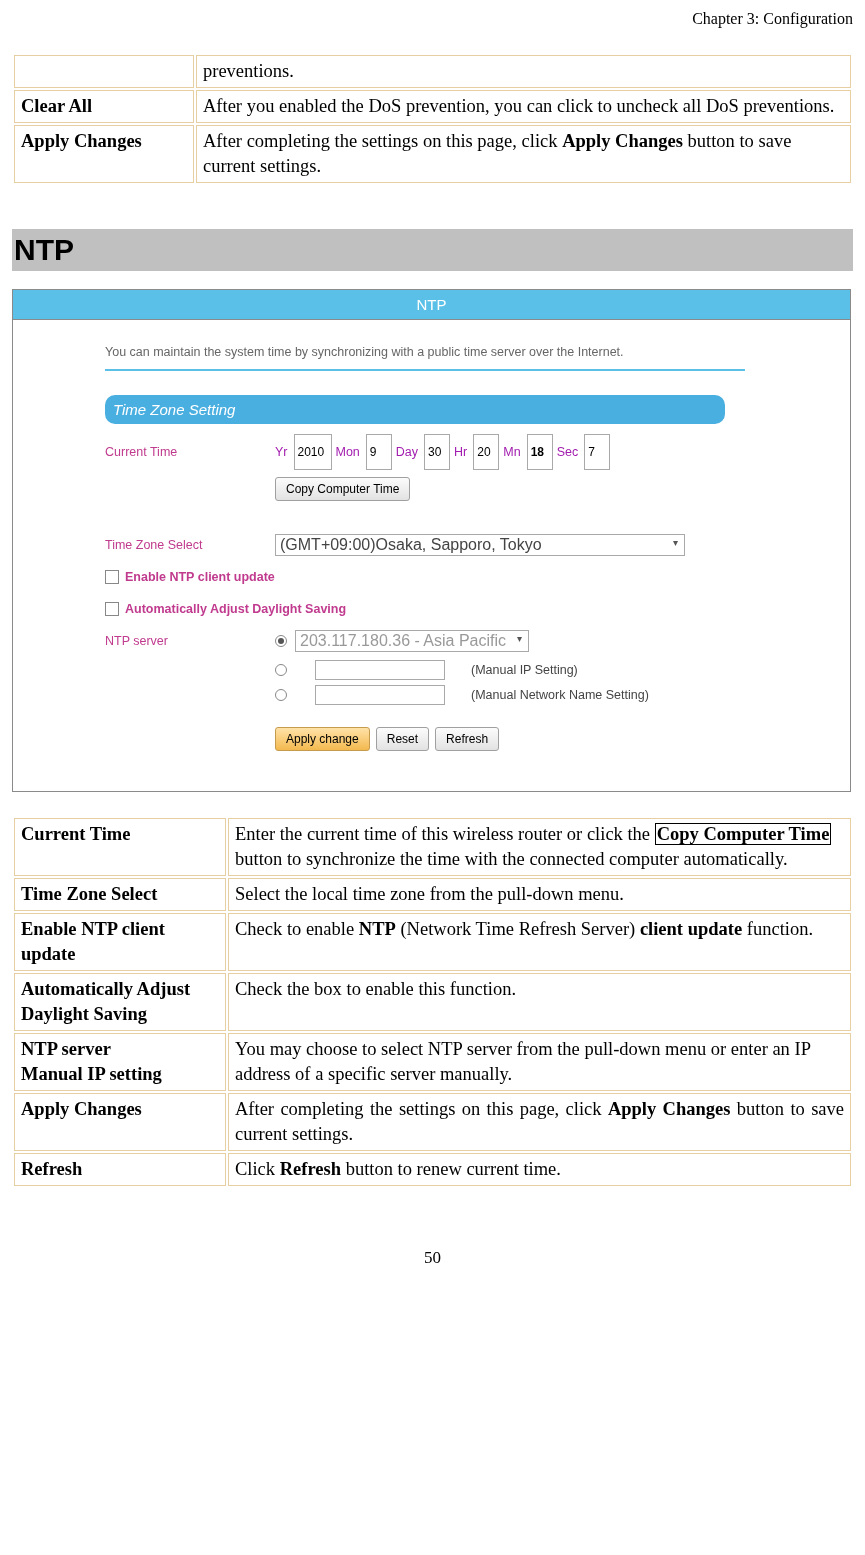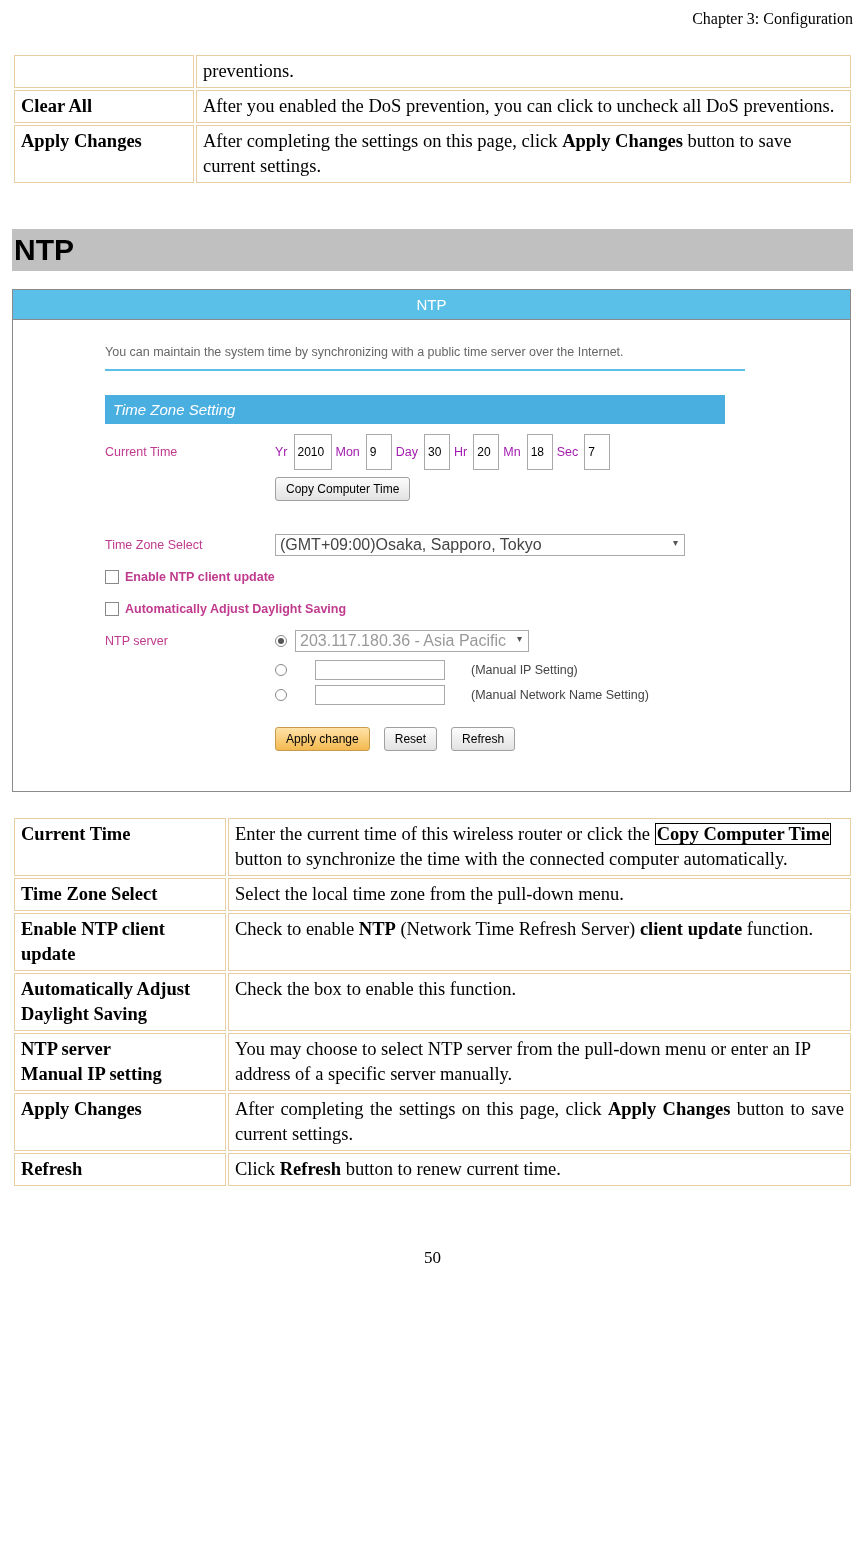--- a/index.html
+++ b/index.html
@@ -83,20 +83,21 @@
     width: 640px;
   }
   .tz-header {
     background: #49aee0;
     color: #fff;
     font-style: italic;
     font-size: 15px;
     padding: 6px 8px;
     width: 620px;
     margin-bottom: 10px;
+    border-radius: 10px;
   }
   .form-row {
     display: flex;
     align-items: center;
     margin: 6px 0;
     min-height: 26px;
   }
   .form-label {
     width: 170px;
     color: #c03a8e;
@@ -155,21 +156,21 @@
     content:"";position:absolute;left:2px;top:2px;width:6px;height:6px;border-radius:50%;background:#555;
   }
   .text-input {
     width:130px;height:20px;border:1px solid #a9a9a9;background:#fff;
   }
   .radio-row {
     display:flex;align-items:center;margin:5px 0 5px 170px;gap:20px;
   }
   .btn-row {
     margin: 22px 0 0 170px;
-    display:flex;gap:14px;
+    display:flex;gap:6px;
   }
   .justify { text-align: justify; }
 </style>
 </head>
 <body>
 
 <div class="chapter-header">Chapter 3: Configuration</div>
 
 <table class="desc">
   <tbody>
@@ -203,21 +204,21 @@
       <span class="form-label">Current Time</span>
       <span class="txt-mini">Yr</span>
       <input class="small-input" value="2010" style="">
       <span class="txt-mini">Mon</span>
       <input class="small-input" style="width: 26px;" value="9">
       <span class="txt-mini">Day</span>
       <input class="small-input" style="width: 26px;" value="30">
       <span class="txt-mini">Hr</span>
       <input class="small-input" style="width: 26px;" value="20">
       <span class="txt-mini">Mn</span>
-      <input class="small-input" style="width: 26px;" value="18">
+      <input class="small-input" style="width: 26px; font-weight: bold;" value="18">
       <span class="txt-mini">Sec</span>
       <input class="small-input" style="width: 26px;" value="7">
     </div>
 
     <div class="form-row">
       <span class="form-label"></span>
       <button class="btn">Copy Computer Time</button>
     </div>
 
     <div style="height:18px"></div>

